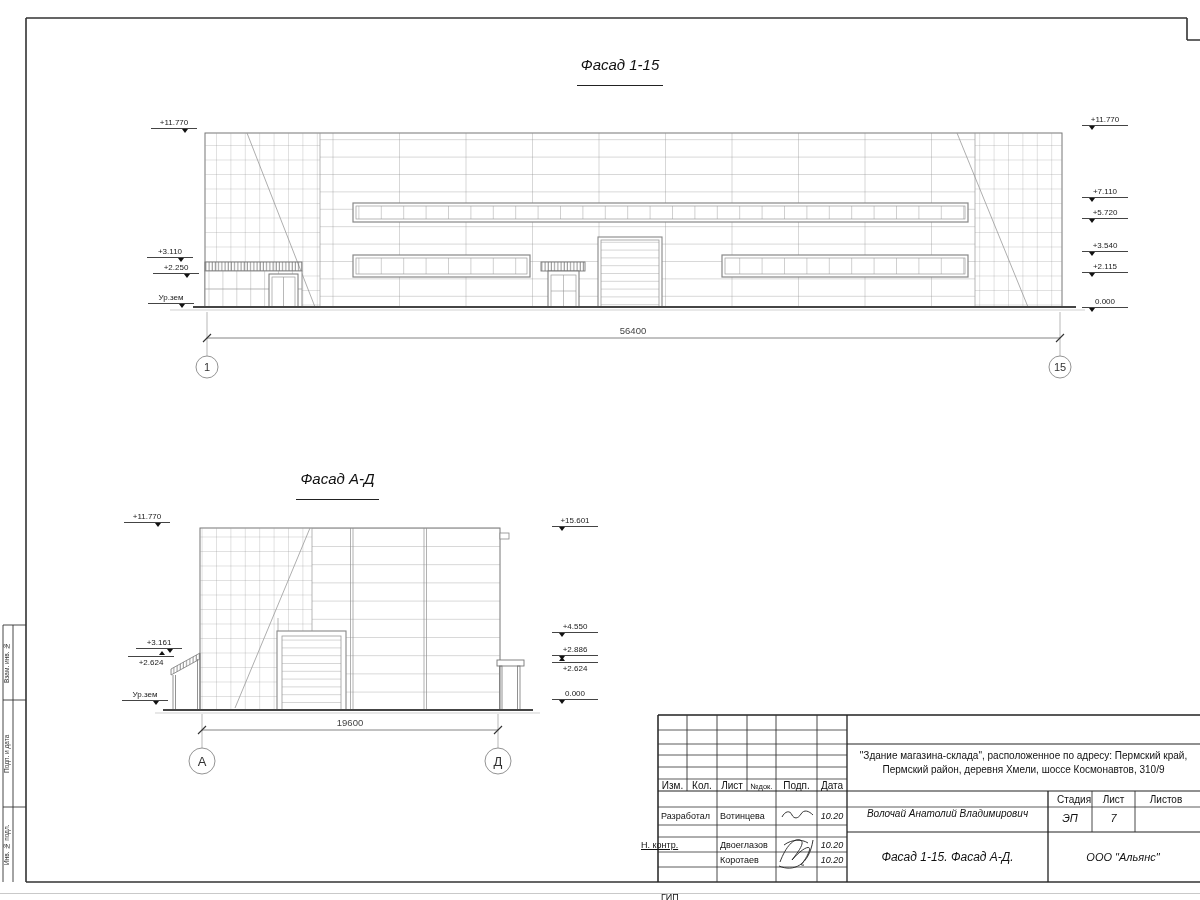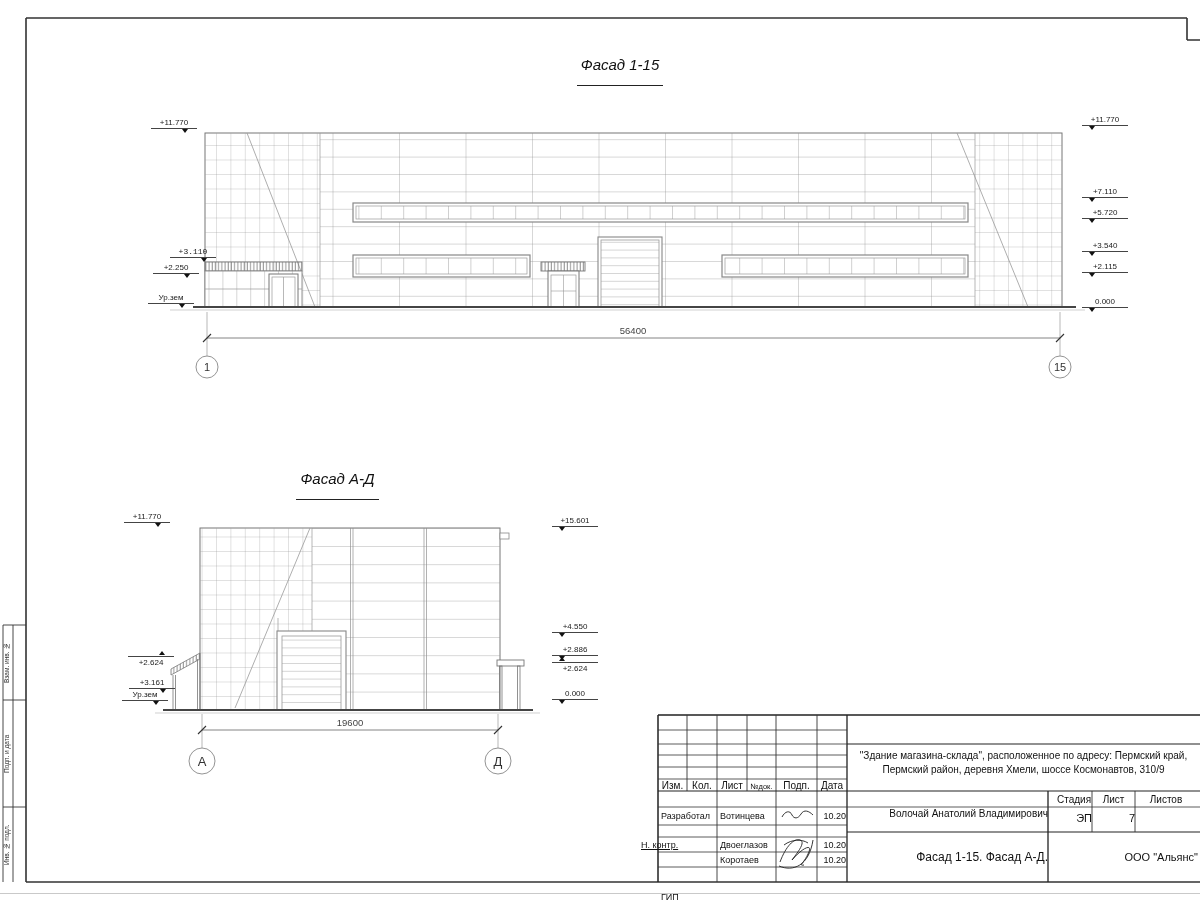--- a/index.html
+++ b/index.html
@@ -18,21 +18,21 @@
     border-right:3.5px solid transparent;border-top:4.5px solid #111;}
   .elev.mr i.tri{right:9px;} .elev.ml i.tri{left:7px;}
   .elev.inv .t{border-bottom:none;border-top:1px solid #444;padding-top:1px;padding-bottom:0;}
   .elev.inv i.tri{top:-5px;border-top:none;border-bottom:4.5px solid #111;}
   .tb{color:#111;}
   .tb-doc{font-size:12.5px;text-align:center;}
   .tb-project{font-size:10px;line-height:14px;text-align:center;}
   .tb-head{font-size:10px;text-align:center;}
   .tb-head.small{font-size:7.5px;}
   .tb-cell{font-size:9px;}
-  .tb-center{text-align:right;}
+  .tb-center{text-align:center;font-style:italic;}
   .strip-label{position:absolute;width:11px;writing-mode:vertical-rl;transform:rotate(180deg);
     font-size:6.5px;color:#333;text-align:center;letter-spacing:0;line-height:10px;}
   .paper-edge-bottom{position:absolute;left:0;top:893px;width:1200px;height:1px;background:#c9c9c9;}
 </style>
 </head>
 <body>
 
 <div id="sheet">
 
   <svg width="1200" height="900" viewBox="0 0 1200 900">
@@ -166,21 +166,21 @@
   <div class="txt dim-text" style="left:300px;top:717px;width:100px;">19600</div>
   <div class="txt axis-label" style="left:192px;top:361px;width:30px;">1</div>
   <div class="txt axis-label" style="left:1045px;top:361px;width:30px;">15</div>
   <div class="txt axis-label big" style="left:187px;top:754px;width:30px;">А</div>
   <div class="txt axis-label big" style="left:483px;top:754px;width:30px;">Д</div>
 
   <div class="elev mr" style="left:151px;top:118px;">
       <span class="t">+11.770</span>
       <i class="tri"></i>
     </div>
-  <div class="elev mr" style="left:170px;top:247px;font-family:Liberation Mono, monospace;">
+  <div class="elev mr" style="left:147px;top:247px;">
       <span class="t">+3.110</span>
       <i class="tri"></i>
     </div>
   <div class="elev mr" style="left:153px;top:263px;">
       <span class="t">+2.250</span>
       <i class="tri"></i>
     </div>
   <div class="elev mr" style="left:148px;top:293px;">
       <span class="t">Ур.зем</span>
       <i class="tri"></i>
@@ -207,21 +207,21 @@
     </div>
   <div class="elev ml" style="left:1082px;top:297px;">
       <span class="t">0.000</span>
       <i class="tri"></i>
     </div>
 
   <div class="elev mr" style="left:124px;top:512px;">
       <span class="t">+11.770</span>
       <i class="tri"></i>
     </div>
-  <div class="elev mr" style="left:129px;top:638px;margin-top:40px;">
+  <div class="elev mr" style="left:136px;top:638px;">
       <span class="t">+3.161</span>
       <i class="tri"></i>
     </div>
   <div class="elev mr inv" style="left:128px;top:656px;">
       <span class="t">+2.624</span>
       <i class="tri"></i>
     </div>
   <div class="elev mr" style="left:122px;top:690px;">
       <span class="t">Ур.зем</span>
       <i class="tri"></i>

